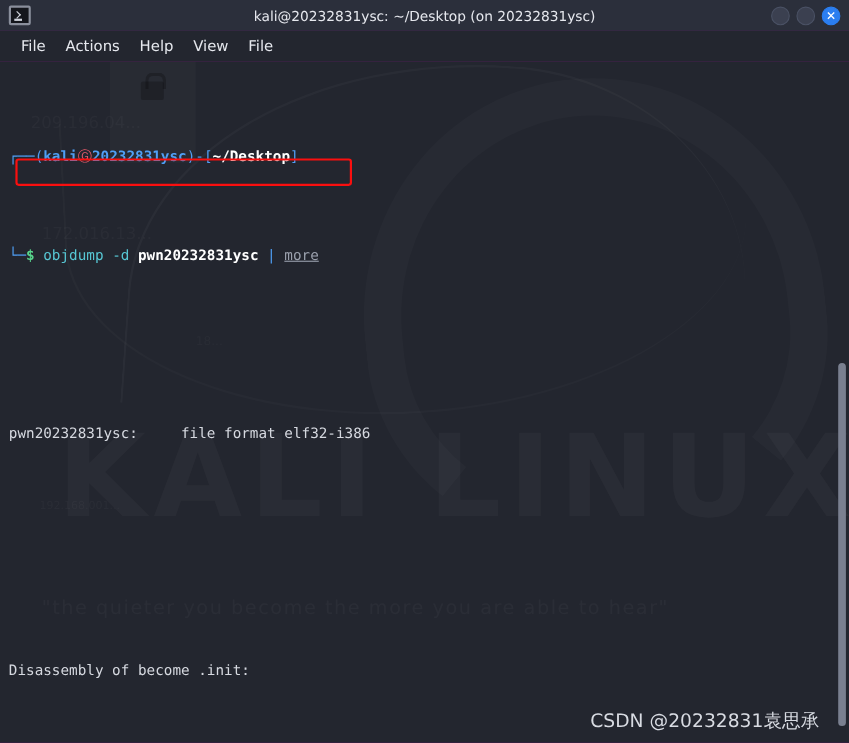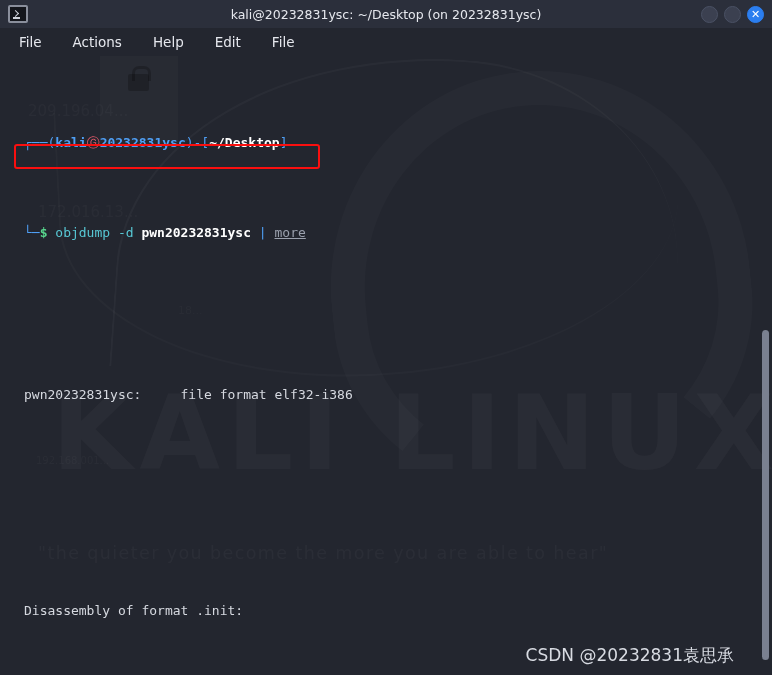--- a/index.html
+++ b/index.html
@@ -94,21 +94,21 @@
   }
 
   
   .menubar {
     position: relative;
     height: 28px;
     background: #23262f;
     display: flex;
     align-items: center;
     padding-left: 10px;
-    gap: 13px;
+    gap: 0;
     z-index: 6;
   }
   .menu-item {
     font-family: "DejaVu Sans", sans-serif;
     font-size: 13.5px;
     color: #e6e8ee;
     padding: 2px 9px;
     border-radius: 2px;
     white-space: nowrap;
   }
@@ -238,21 +238,21 @@
     position: absolute;
     inset: 0;
     z-index: 2;
     padding: 6px 0 0 8px;
     font-family: "DejaVu Sans Mono", monospace;
     font-size: 13px;
     line-height: 18px;
     color: #d6d9e0;
     white-space: pre;
   }
-  .line { height: 18px; white-space: pre; margin-left: 16px; }
+  .line { height: 18px; white-space: pre; }
   .line.blank { height: 18px; }
 
   .c-blue   { color: #4f9ff5; }
   .c-bblue  { color: #4f9ff5; font-weight: bold; }
   .c-red    { color: #e05a6a; }
   .c-green  { color: #58d68d; font-weight: bold; }
   .c-cyan   { color: #57c7d4; }
   .c-bold   { color: #ffffff; font-weight: bold; }
   .c-dim    { color: #9aa0ad; text-decoration: underline; }
   .c-plain  { color: #d6d9e0; }
@@ -285,21 +285,21 @@
     top: 274px;
     width: 7px;
     height: 330px;
     background: #7a8090;
     border-radius: 4px;
   }
 
   
   .csdn {
     position: absolute;
-    right: 38px;
+    right: 27px;
     bottom: 8px;
     font-family: "DejaVu Sans", sans-serif;
     font-size: 17px;
     color: #d8dbe2;
     z-index: 5;
     white-space: nowrap;
   }
 </style>
 </head>
 <body>
@@ -313,21 +313,21 @@
       <div class="win-btn"></div>
       <div class="win-btn"></div>
       <div class="win-btn close">✕</div>
     </div>
   </div>
 
   <div class="menubar">
     <div class="menu-item">File</div>
     <div class="menu-item">Actions</div>
     <div class="menu-item">Help</div>
-    <div class="menu-item">Edit</div>
+    <div class="menu-item">View</div>
     <div class="menu-item">File</div>
   </div>
 
   <div class="term">
 
     <div class="wallpaper">
       <div class="wp-doc"></div>
       <div class="wp-lock"></div>
       <div class="wp-swoosh"></div>
       <div class="wp-swoosh2"></div>
@@ -350,21 +350,21 @@
 
       <div class="line blank"> </div>
 
       
       <div class="line">pwn20232831ysc:     file format elf32-i386</div>
 
       <div class="line blank"> </div>
       <div class="line blank"> </div>
 
       
-      <div class="line">Disassembly of format .init:</div>
+      <div class="line">Disassembly of become .init:</div>
       <div class="line blank"> </div>
       
 
       
 
       
       
 
       
       

